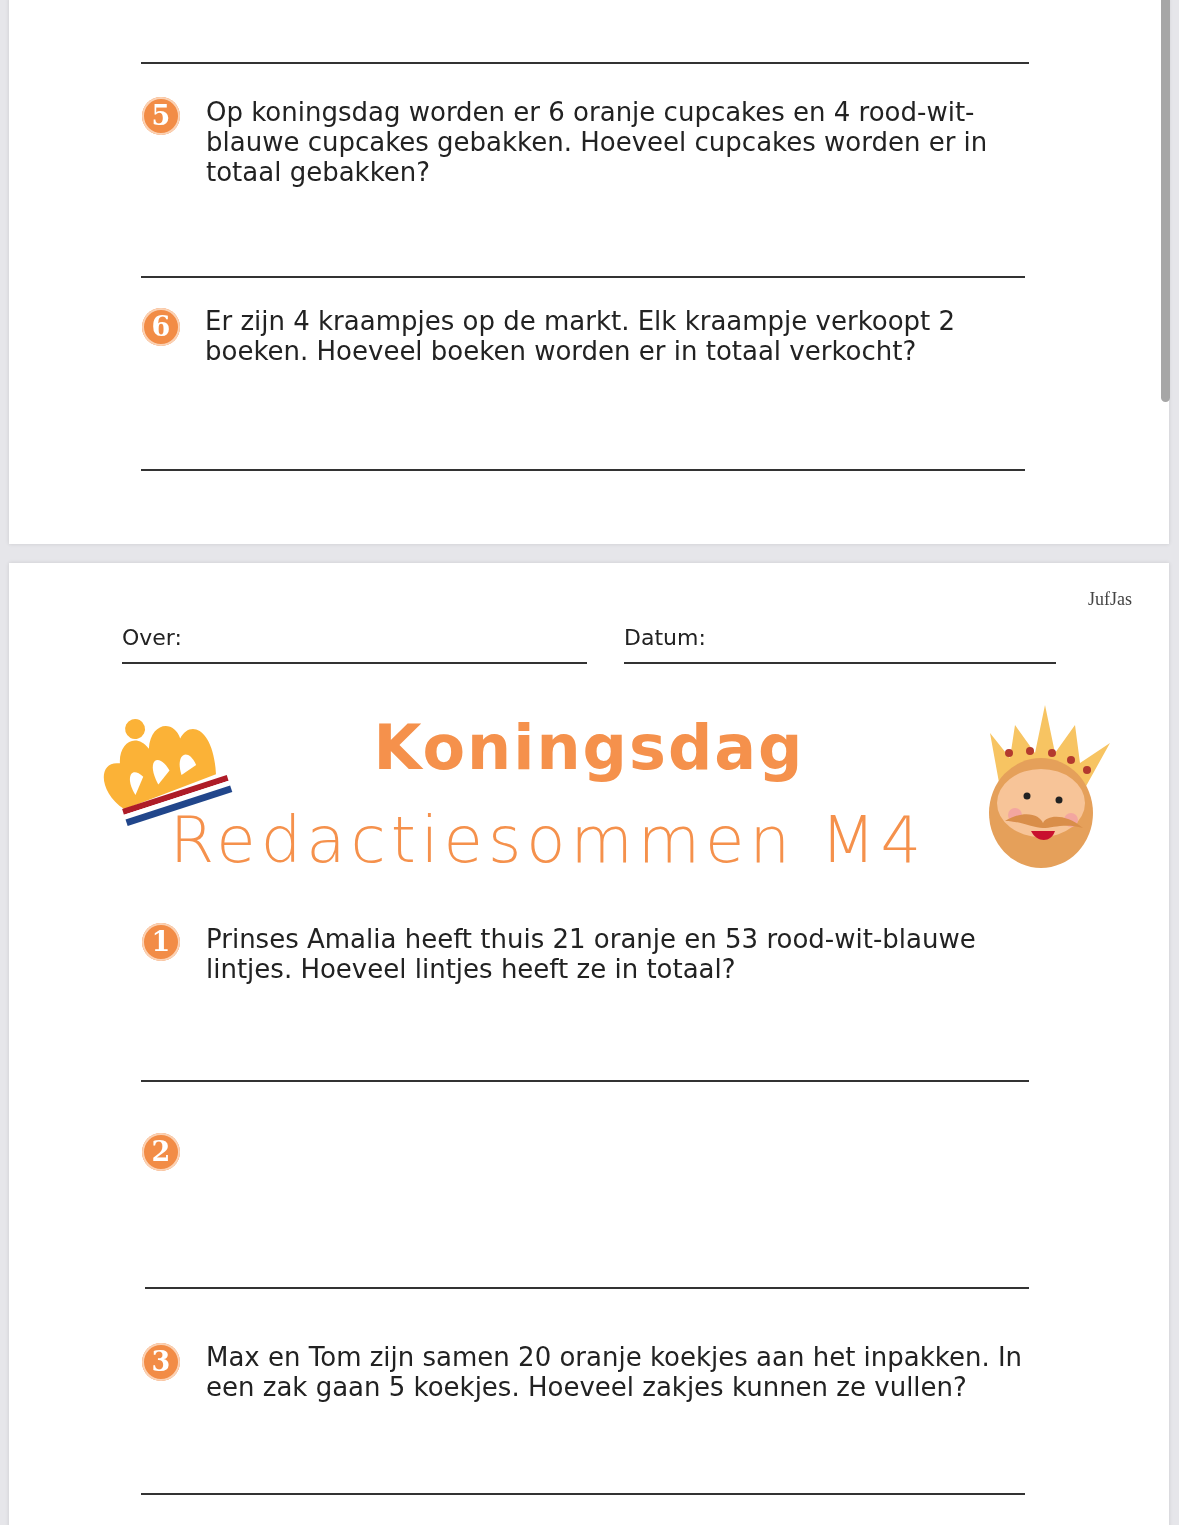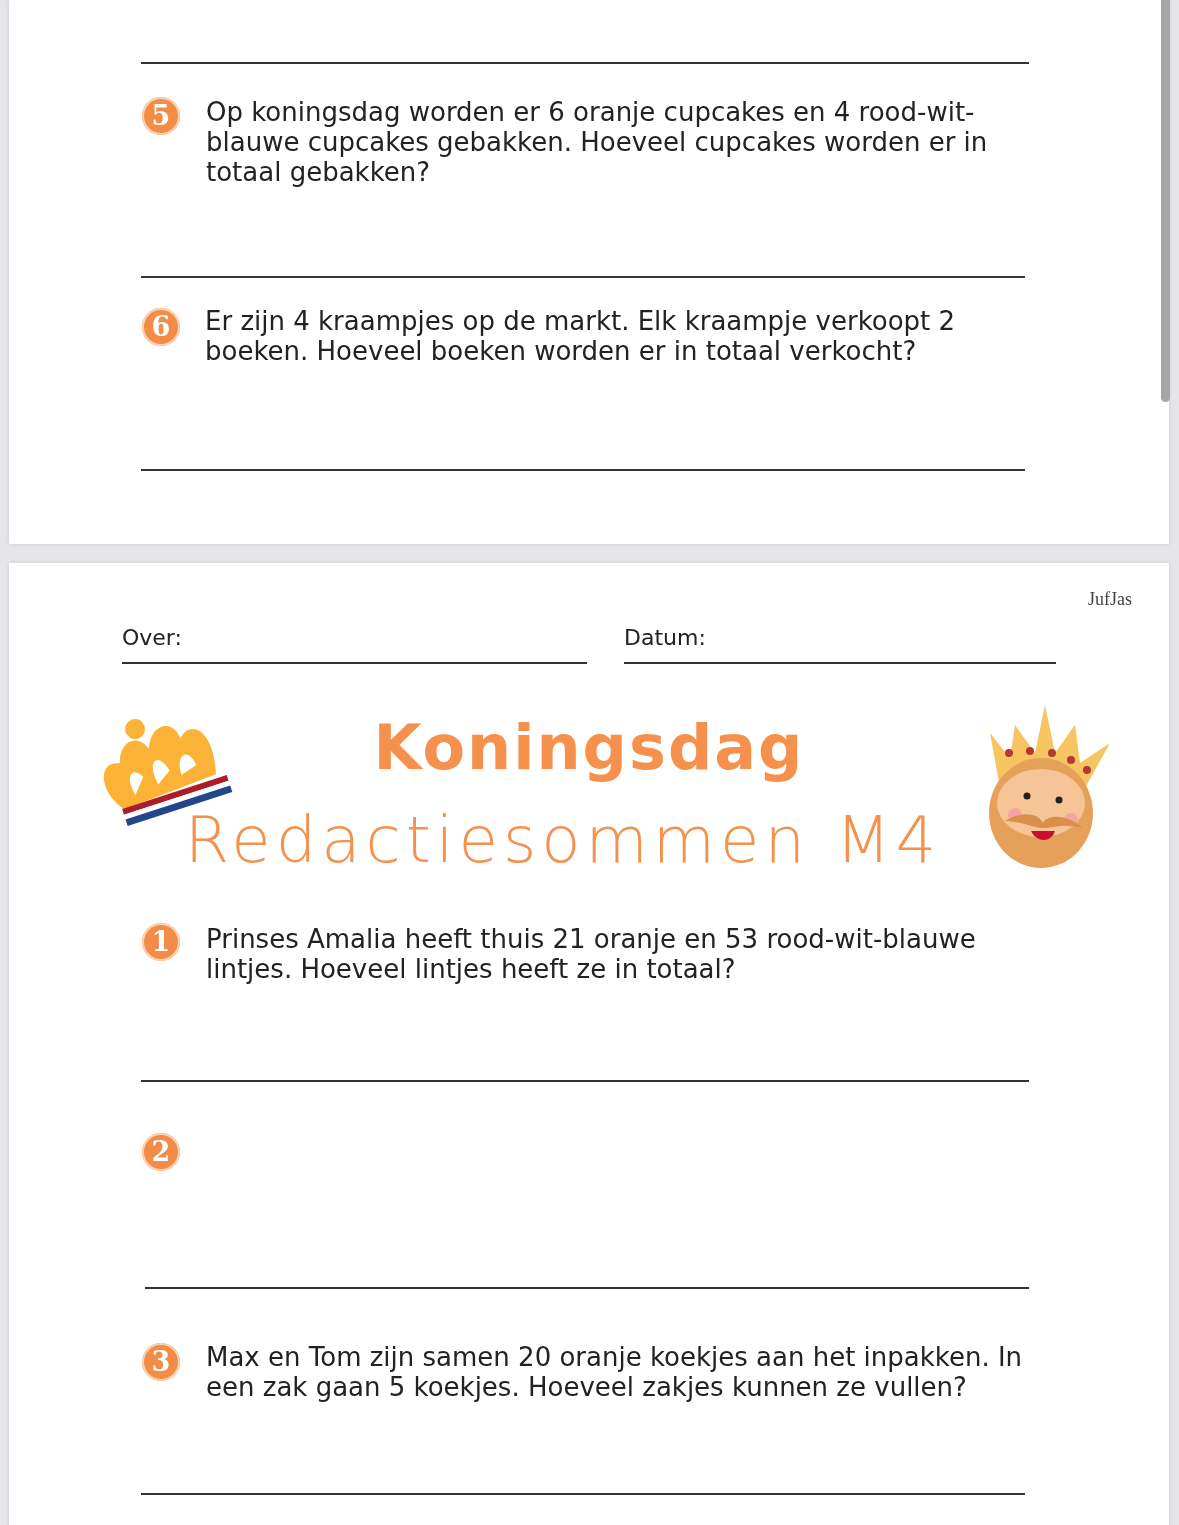--- a/index.html
+++ b/index.html
@@ -36,21 +36,20 @@
   .brand { position: absolute; font-size: 18px; color: #444; font-family: Liberation Serif, serif; }
   .title1 {
     position: absolute; left: 0; width: 1160px; text-align: center; top: 148px;
     color: #f5914c; font-weight: bold; font-size: 62px; letter-spacing: 2px;
     font-family: "DejaVu Sans", sans-serif;
   }
   .title2 {
     position: absolute; left: 0; width: 1078px; text-align: center; top: 240px;
     color: #f5914c; font-size: 64px; letter-spacing: 5px; font-weight: 300;
     font-family: "DejaVu Sans", sans-serif;
-    margin-left: 15px;
   }
 </style>
 </head>
 <body>
 
 <div class="page" id="page-top">
   <div class="line" style="left:132px; top:64px; width:888px;"></div>
 
   <div class="badge" style="left:133px; top:99px;">5</div>
   <div class="q-text" style="left:197px; top:99px; width:840px;">Op koningsdag worden er 6 oranje cupcakes en 4 rood-wit-blauwe cupcakes gebakken. Hoeveel cupcakes worden er in totaal gebakken?</div>

